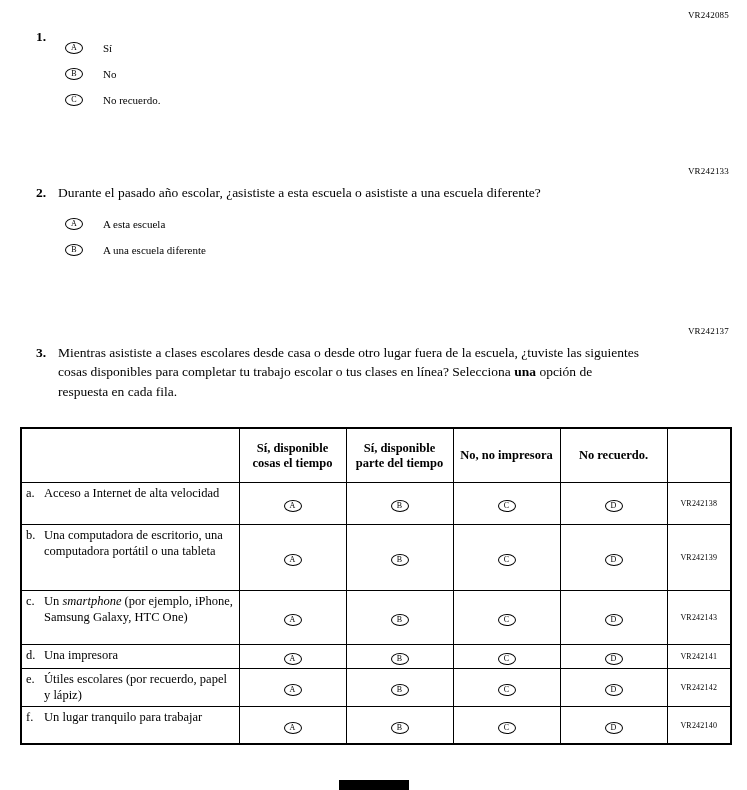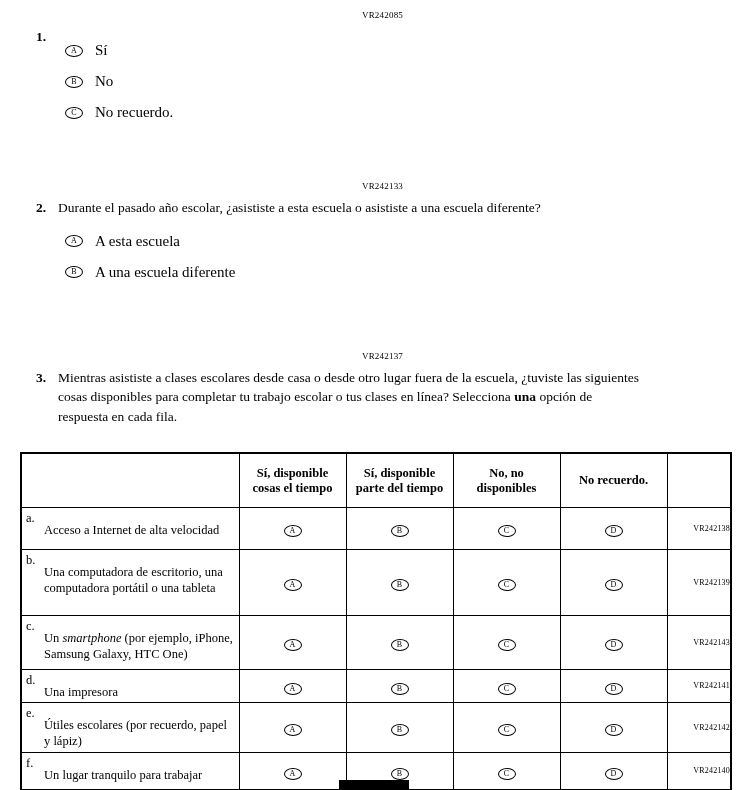--- a/index.html
+++ b/index.html
@@ -8,21 +8,21 @@
     background: #ffffff;
     color: #000000;
     font-family: "Liberation Serif", "DejaVu Serif", serif;
     position: relative;
     overflow: hidden;
   }
   .content { padding: 10px 18px 0 36px; }
 
   .code {
     font-size: 9px;
-    text-align: center;
+    text-align: right;
     letter-spacing: 0.2px;
   }
   .code-2 { margin-top: 46px; }
   .code-3 { margin-top: 56px; }
 
   .question { display: flex; margin-top: 7px; }
   .qnum {
     font-weight: bold;
     width: 22px;
     flex: none;
@@ -44,21 +44,21 @@
     width: 18px;
     height: 12px;
     border: 1px solid #000;
     border-radius: 50%;
     font-size: 8px;
     line-height: 10px;
     text-align: center;
     flex: none;
     background: #fff;
   }
-  .option .opt-label { margin-left: 12px; font-size: 15px; }
+  .option .opt-label { margin-left: 20px; font-size: 11px; }
 
   table.grid {
     border-collapse: collapse;
     margin-top: 26px;
     margin-left: -16px;
     width: 710px;
     border: 2px solid #000;
     table-layout: fixed;
   }
   table.grid td, table.grid th { border: 1px solid #000; }
@@ -76,25 +76,25 @@
     height: 54px;
   }
   td.label-cell {
     font-size: 12.5px;
     line-height: 1.3;
     padding: 2px 4px;
     vertical-align: top;
   }
   .label-wrap { display: flex; }
   .row-prefix { width: 18px; flex: none; }
-  .row-text { flex: 1; margin-top: 12px; }
+  .row-text { flex: 1; }
   td.opt-cell { text-align: center; vertical-align: middle; }
   td.code-cell {
     font-size: 8px;
-    text-align: right;
+    text-align: center;
     vertical-align: middle;
     letter-spacing: 0.2px;
   }
   tr.r-a  td { height: 42px; }
   tr.r-b  td { height: 66px; }
   tr.r-c  td { height: 54px; }
   tr.r-d  td { height: 24px; }
   tr.r-e  td { height: 38px; }
   tr.r-f  td { height: 38px; }
 
@@ -167,21 +167,21 @@
         <col class="c-opt">
         <col class="c-opt">
         <col class="c-opt">
       <col class="c-code">
     </colgroup>
     <tbody>
         <tr>
       <th class="hdr"></th>
       <th class="hdr">Sí, disponible cosas el tiempo</th>
       <th class="hdr">Sí, disponible parte del tiempo</th>
-      <th class="hdr">No, no disponibles</th>
+      <th class="hdr">No, no impresora</th>
       <th class="hdr">No recuerdo.</th>
       <th class="hdr"></th>
     </tr>
 
     <tr class="r-a">
       <td class="label-cell">
             <div class="label-wrap">
         <span class="row-prefix">a.</span>
         <span class="row-text">Acceso a Internet de alta velocidad</span>
       </div>

